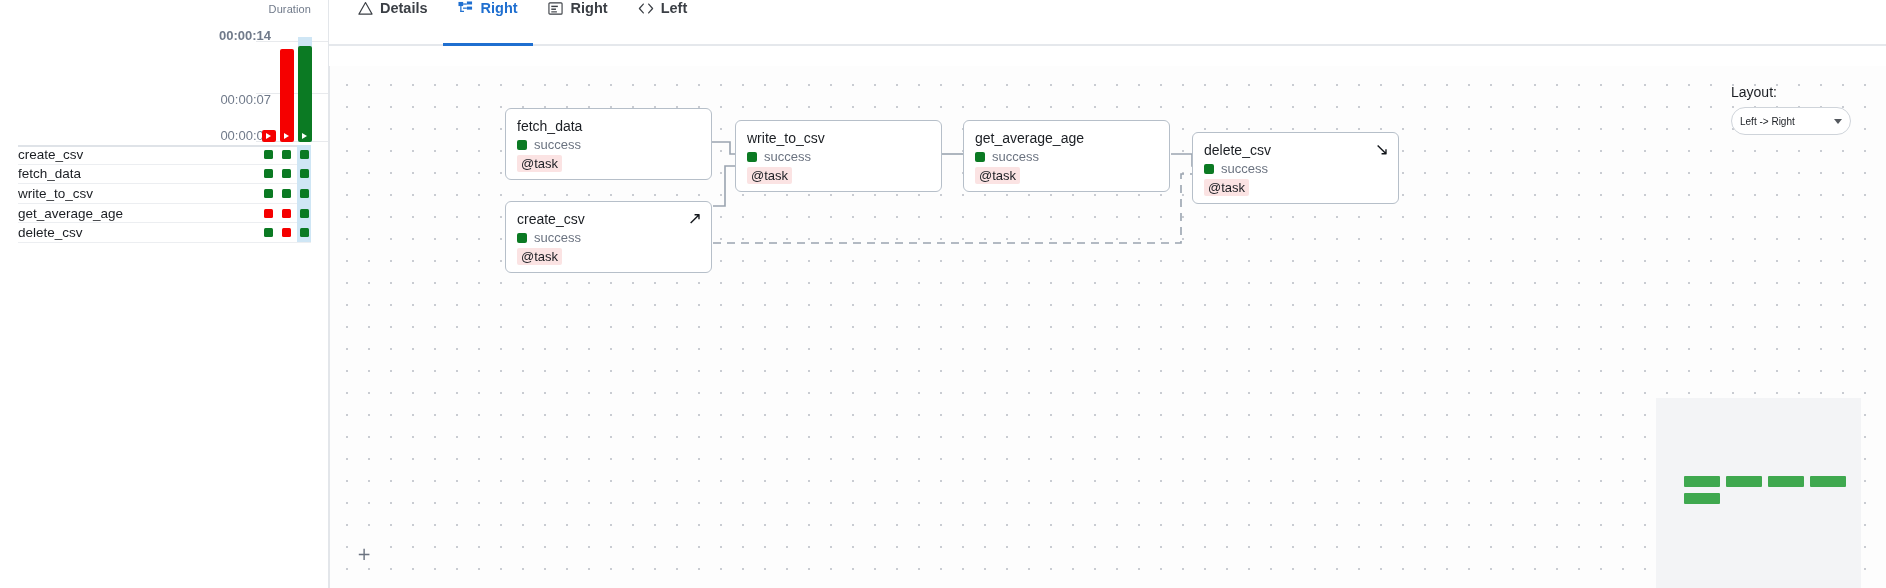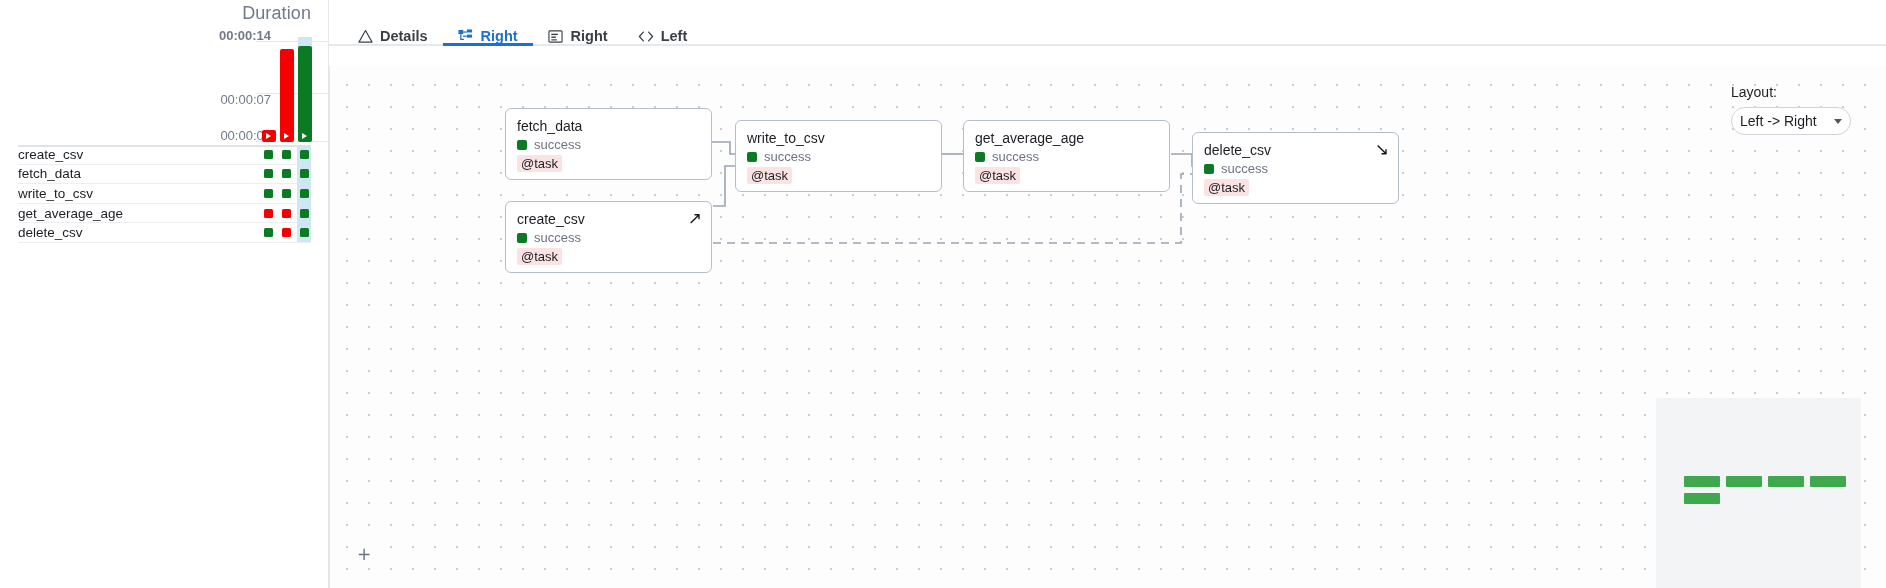--- a/index.html
+++ b/index.html
@@ -31,21 +31,21 @@
 
   
   #duration-chart {
     position: absolute;
     left: 0; top: 0;
     width: 329px; height: 145px;
   }
   #duration-title {
     position: absolute;
     right: 18px; top: 3px;
-    font-size: 18px;
+    font-size: 11px;
     color: #707a8a;
     letter-spacing: 0.1px;
   }
   .axis-label {
     position: absolute;
     font-size: 13px;
     color: #707a8a;
     text-align: right;
     width: 80px;
   }
@@ -164,21 +164,21 @@
     height: 46px;
     flex: 0 0 46px;
     display: flex;
     align-items: stretch;
     padding-left: 13px;
     border-bottom: 2px solid #e5e8ec;
     background: #fff;
   }
   .tab {
     display: flex;
-    align-items: flex-end;
+    align-items: flex-start;
     gap: 7px;
     padding: 0 15px;
     font-size: 14.5px;
     font-weight: bold;
     color: #3b3f45;
     cursor: pointer;
     position: relative;
     top: 0;
   }
   .tab.active { color: #1f6fd0; }
@@ -223,21 +223,21 @@
   }
   #layout-select {
     width: 120px;
     height: 28px;
     border: 1px solid #cfd4da;
     border-radius: 14px;
     background: #fff;
     display: flex;
     align-items: center;
     padding: 0 8px;
-    font-size: 14px;
+    font-size: 10px;
     color: #1b1e23;
     justify-content: space-between;
     cursor: pointer;
   }
   .chev {
     width: 0; height: 0;
     border-left: 4.5px solid transparent;
     border-right: 4.5px solid transparent;
     border-top: 5.5px solid #55595f;
     margin-left: 6px;

